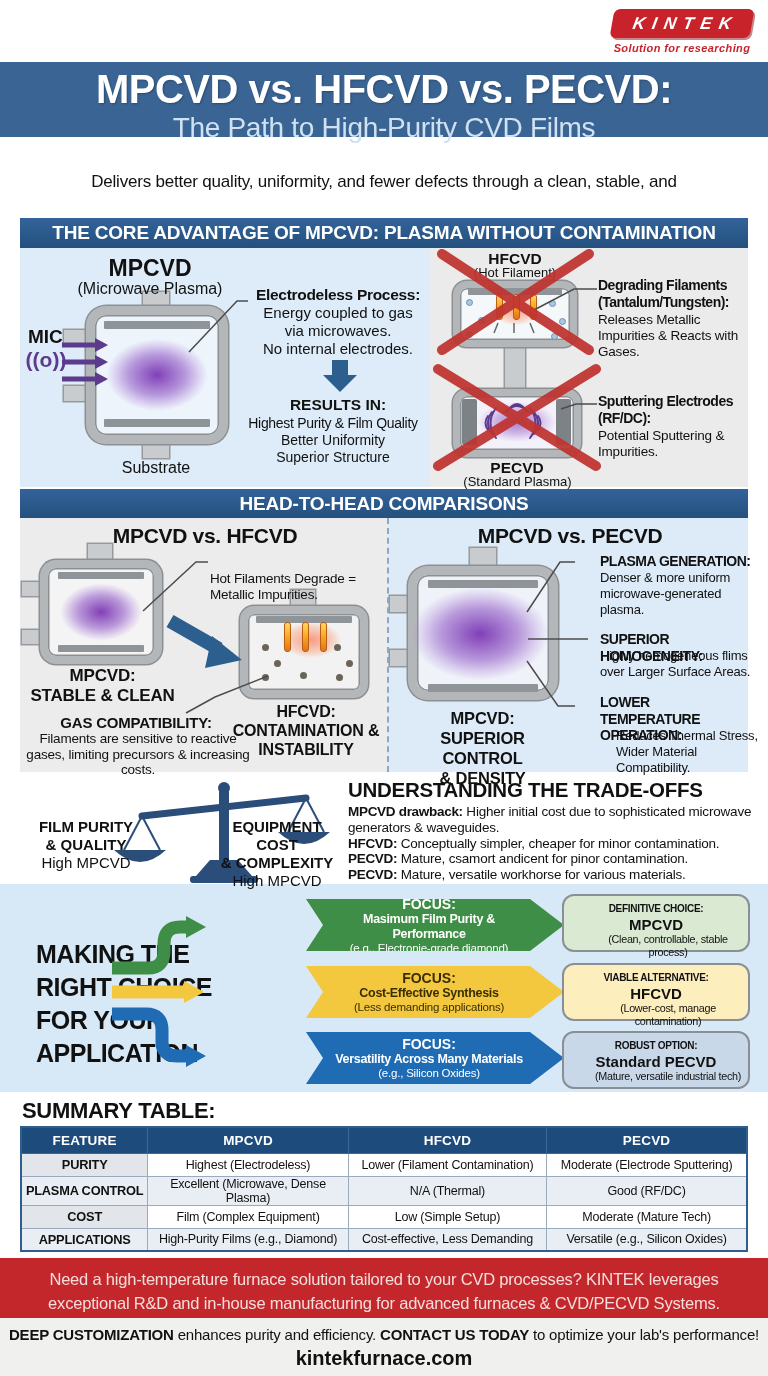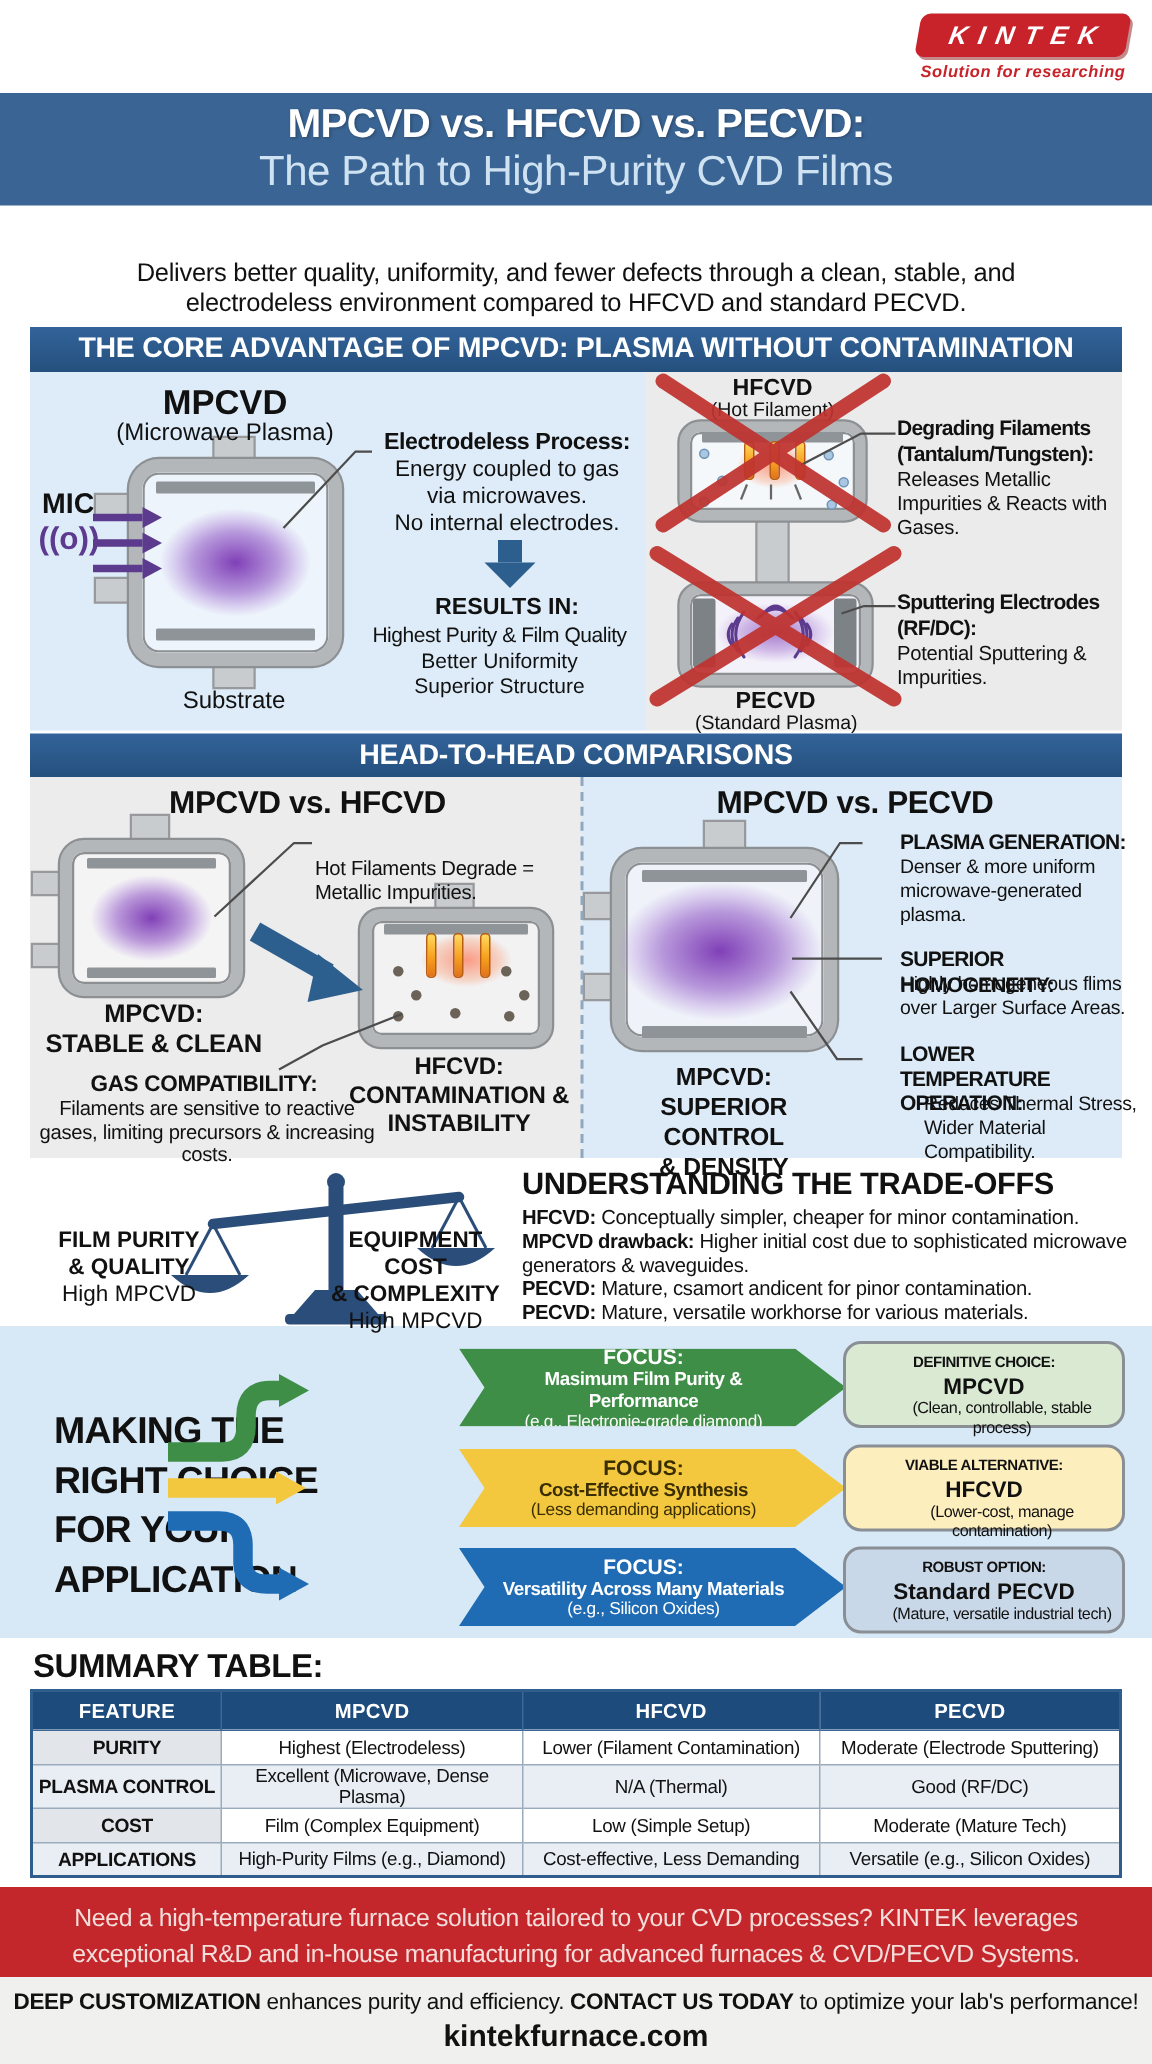--- a/index.html
+++ b/index.html
@@ -47,26 +47,25 @@
 <div class="page">
 
   <div class="abs" style="left:612px; top:9px; width:140px; z-index:5;">
     <div style="background:#c8232a; border-radius:6px; transform:skewX(-10deg); height:29px; display:flex; align-items:center; justify-content:center; box-shadow:2px 2px 0 rgba(140,20,25,0.5);">
       <span style="color:#fff; font-weight:bold; font-style:italic; font-size:17px; letter-spacing:7px; padding-left:7px;">KINTEK</span>
     </div>
     <div style="color:#c8232a; font-weight:bold; font-style:italic; font-size:11px; text-align:center; margin-top:4px; letter-spacing:0.4px;">Solution for researching</div>
   </div>
 
   <div class="abs" style="left:0; top:62px; width:768px; height:75px; background:#3a6493;">
-    <div class="ctr" style="margin-top:5px; font-size:27px; font-weight:bold; color:#fff; letter-spacing:-0.5px; text-shadow:1px 1px 2px rgba(0,0,0,0.25);">MPCVD vs. HFCVD vs. PECVD:</div>
+    <div class="ctr" style="margin-top:5px; font-size:40px; font-weight:bold; color:#fff; letter-spacing:-0.5px; text-shadow:1px 1px 2px rgba(0,0,0,0.25);">MPCVD vs. HFCVD vs. PECVD:</div>
     <div class="ctr" style="font-size:28px; color:#cfe2f2; letter-spacing:-0.3px;">The Path to High-Purity CVD Films</div>
   </div>
 
   <div class="abs ctr" style="left:0; top:172px; width:768px; font-size:17px; line-height:20px; letter-spacing:-0.2px;">Delivers better quality, uniformity, and fewer defects through a clean, stable, and</div>
-  <div class="abs ctr" style="left:0; top:192px; width:768px; font-size:17px; line-height:20px; letter-spacing:-0.2px;">electrodeless environment compared to HFCVD and standard PECVD.</div>
 
   <div class="abs bar" style="left:20px; top:218px; width:728px; height:30px;">THE CORE ADVANTAGE OF MPCVD: PLASMA WITHOUT CONTAMINATION</div>
   <div class="abs" style="left:20px; top:248px; width:410px; height:239px; background:#ddecf8;"></div>
   <div class="abs" style="left:430px; top:248px; width:318px; height:239px; background:#ebebec;"></div>
 
   <div class="abs ctr" style="left:60px; top:255px; width:180px; font-size:23px; font-weight:bold; z-index:5;">MPCVD</div>
   <div class="abs ctr" style="left:60px; top:280px; width:180px; font-size:16px; z-index:5;">(Microwave Plasma)</div>
 
   <div class="stub" style="left:143px; top:292px; width:26px; height:20px;"></div>
   <div class="stub" style="left:143px; top:436px; width:26px; height:22px;"></div>
@@ -233,22 +232,22 @@
     <div>High MPCVD</div>
   </div>
   <div class="abs ctr" style="left:212px; top:818px; width:130px; z-index:5; font-size:15px; line-height:18px;">
     <div style="font-weight:bold;">EQUIPMENT COST</div>
     <div style="font-weight:bold;">&amp; COMPLEXITY</div>
     <div>High MPCVD</div>
   </div>
 
   <div class="abs" style="left:348px; top:778px; width:420px; font-size:20.5px; font-weight:bold; letter-spacing:-0.3px;">UNDERSTANDING THE TRADE-OFFS</div>
   <div class="abs" style="left:348px; top:804px; width:414px;">
+    <div class="to-item"><b>MPCVD drawback:</b> <span>Higher initial cost due to sophisticated microwave generators &amp; waveguides.</span></div>
     <div class="to-item"><b>HFCVD:</b> <span>Conceptually simpler, cheaper for minor contamination.</span></div>
-    <div class="to-item"><b>MPCVD drawback:</b> <span>Higher initial cost due to sophisticated microwave generators &amp; waveguides.</span></div>
     <div class="to-item"><b>PECVD:</b> <span>Mature, csamort andicent for pinor contamination.</span></div>
     <div class="to-item"><b>PECVD:</b> <span>Mature, versatile workhorse for various materials.</span></div>
   </div>
 
   <div class="abs" style="left:0; top:884px; width:768px; height:208px; background:#d7e9f6;"></div>
 
   <div class="abs" style="left:36px; top:938px; width:280px; font-size:25px; font-weight:bold; line-height:33px; letter-spacing:-0.5px; z-index:3;">
     <div>MAKING THE</div>
     <div>RIGHT CHOICE</div>
     <div>FOR YOUR</div>

